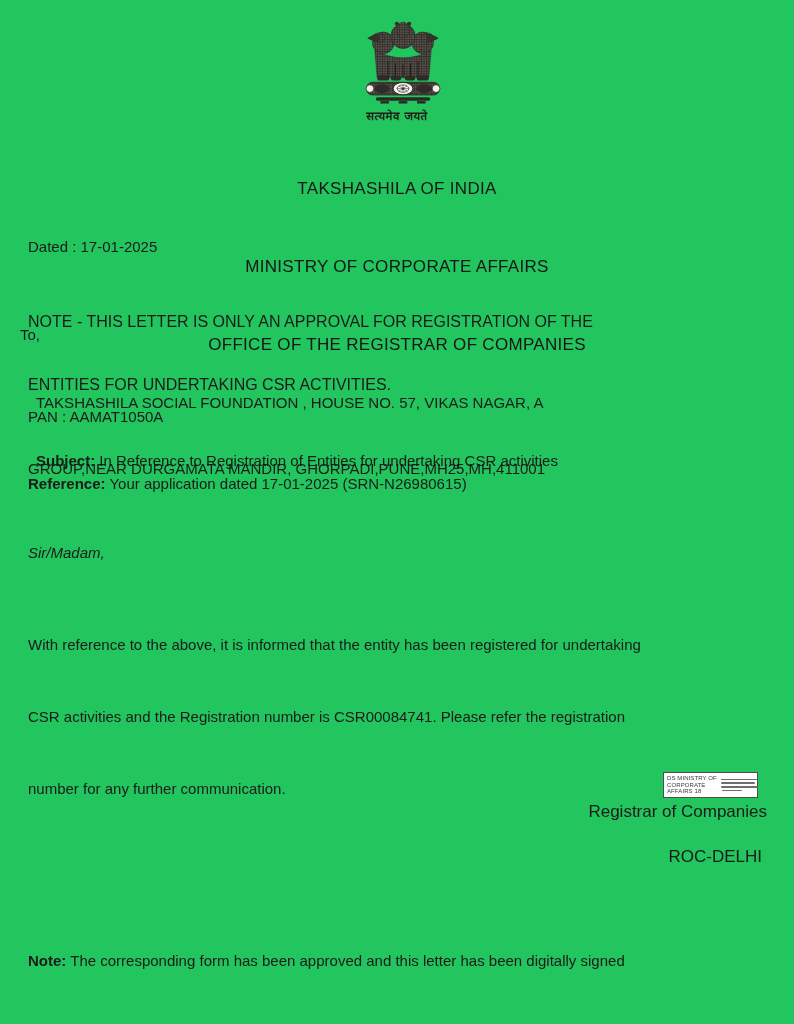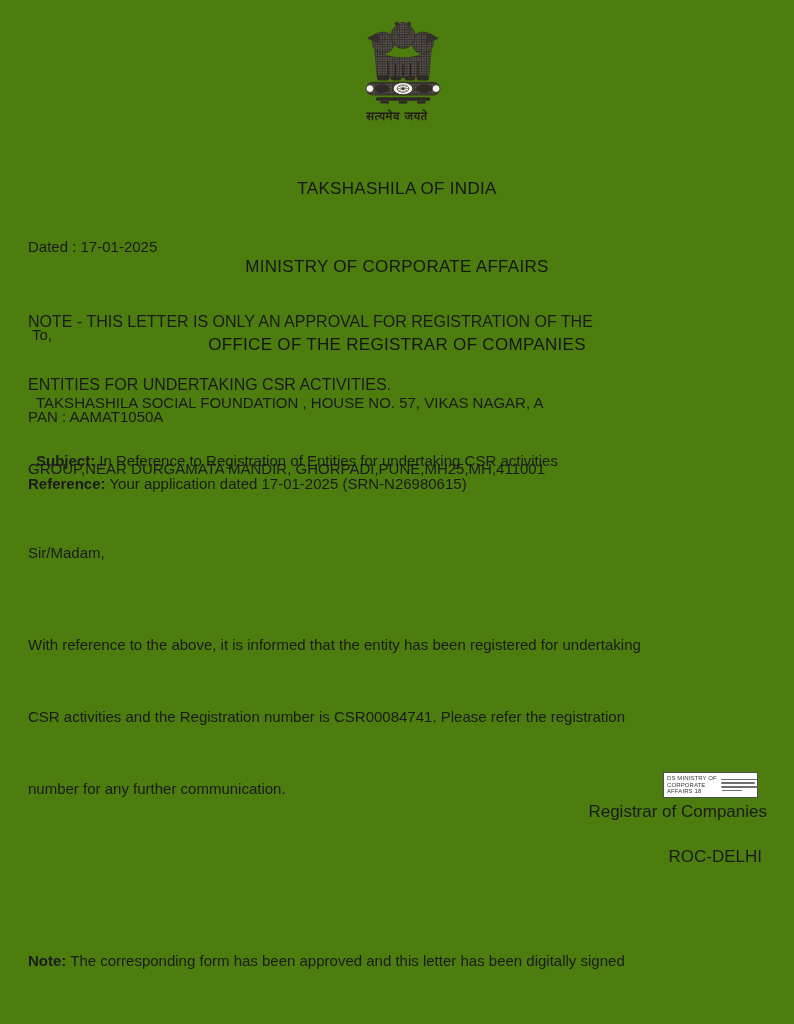--- a/index.html
+++ b/index.html
@@ -1,20 +1,20 @@
 <!DOCTYPE html>
 <html><head>
 <meta charset="utf-8">
 <style>
   html,body{margin:0;padding:0;background:#e8e8e8;}
   .page{
     position:relative;
     width:794px;height:1024px;
     margin:0 auto;
-    background:#4d7c0f;
+    background:#22c55e;
     font-family:"Liberation Sans",sans-serif;
     color:#1b1b1b;
     overflow:hidden;
   }
   .abs{position:absolute;white-space:pre;}
   .fs15{font-size:15px;}
   .center{left:0;width:794px;text-align:center;}
   .letterhead{
     top:124px;
     font-size:17px;
@@ -25,26 +25,26 @@
   .motto{
     top:108px;
     font-family:"DejaVu Sans",sans-serif;
     font-size:11.5px;
     font-weight:600;
     color:#241c16;
     letter-spacing:0.5px;
   }
   .date-line{left:28px;top:238px;}
   .note-caps{left:28px;top:269px;font-size:16px;line-height:21px;}
-  .to-label{left:32px;top:326px;}
+  .to-label{left:20px;top:326px;}
   .address{left:28px;top:348px;line-height:22px;}
   .pan-line{left:28px;top:408px;text-align:center;}
   .subject-line{left:36px;top:452px;}
   .reference-line{left:28px;top:475px;}
-  .salutation{left:28px;top:544px;}
+  .salutation{left:28px;top:544px;font-style:italic;}
   .body-par{left:28px;top:585px;line-height:24px;}
   b,.bold{font-weight:bold;}
   .stamp{
     left:663px;top:772px;
     width:95px;height:26px;
     border:1px solid #4d4d4d;
     box-sizing:border-box;
     display:flex;
     align-items:center;
     padding:1px 2px 1px 3px;

